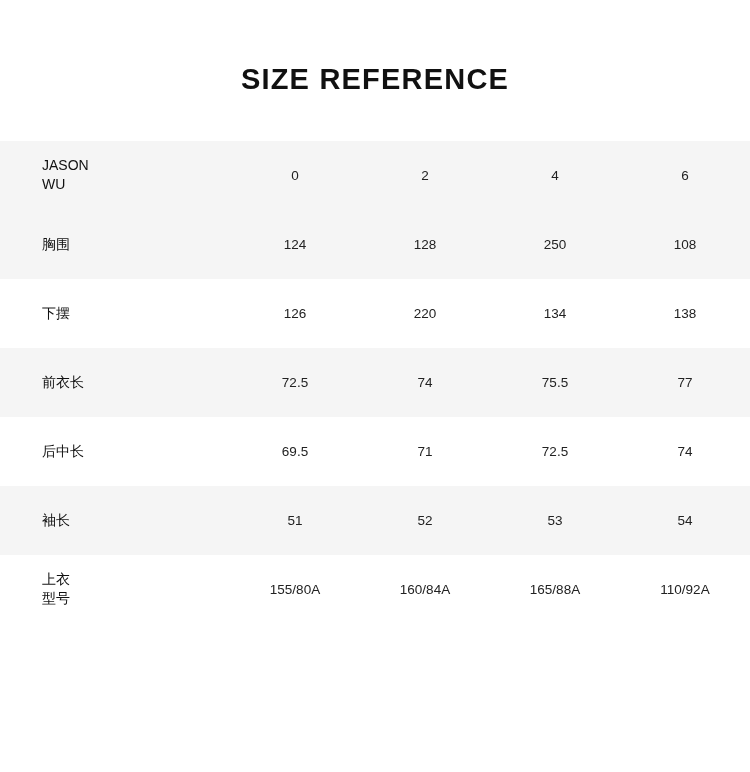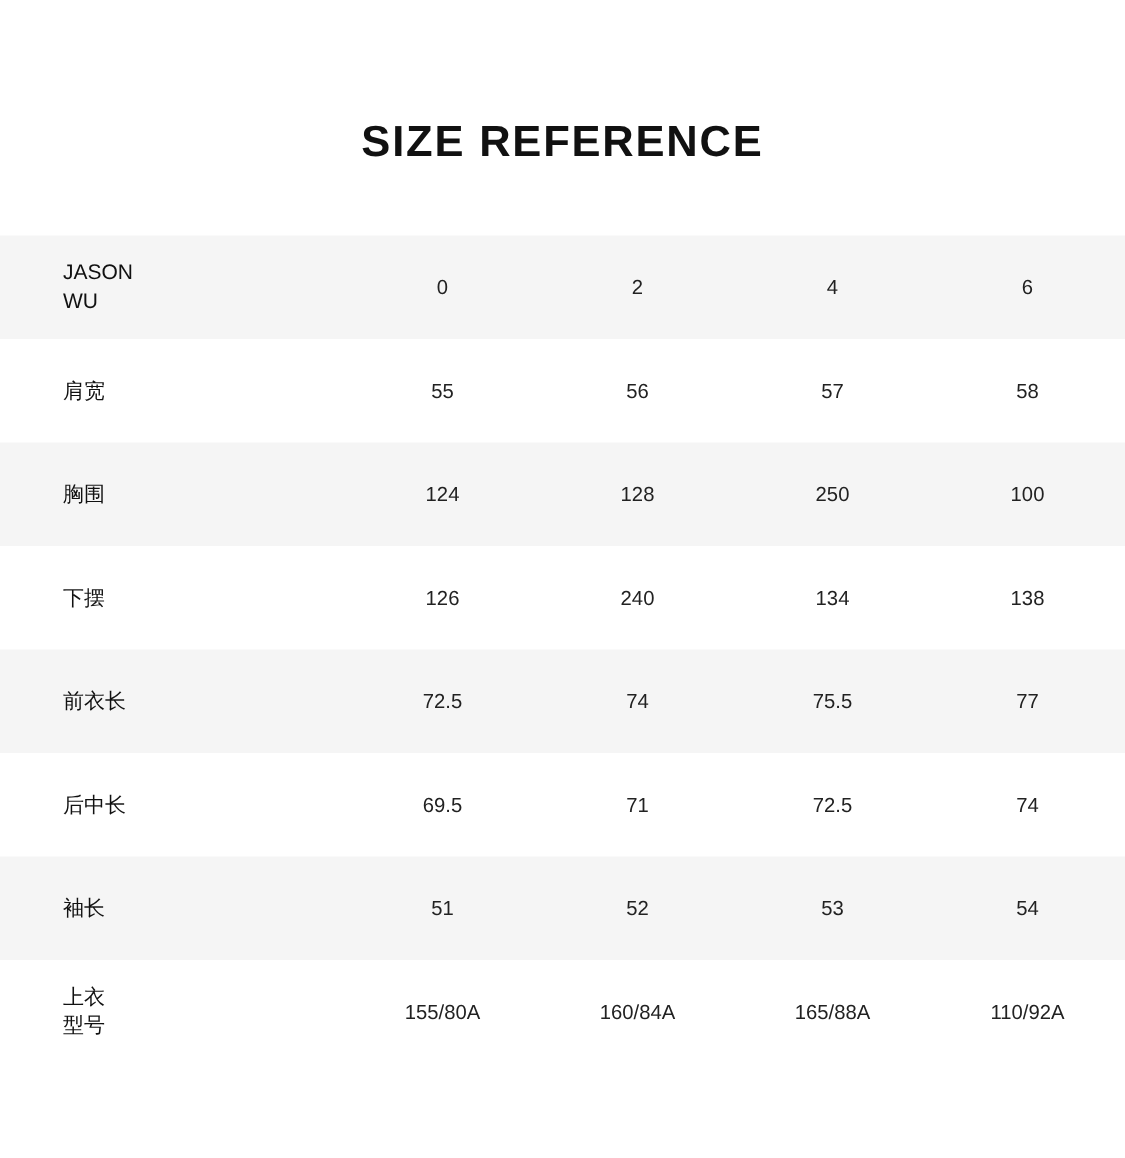--- a/index.html
+++ b/index.html
@@ -14,21 +14,21 @@
     color: #1a1a1a;
     overflow: hidden;
   }
   .page {
     width: 750px;
     height: 772px;
     position: relative;
     box-sizing: border-box;
   }
   .titles {
-    padding-top: 78px;
+    padding-top: 62px;
     text-align: center;
   }
   .title-en {
     font-size: 29px;
     font-weight: bold;
     letter-spacing: 1.2px;
     color: #111111;
     line-height: 1.2;
     margin: 0;
   }
@@ -97,46 +97,37 @@
         <td class="label-cell">
           <span class="label-line">JASON</span>
           <span class="label-line">WU</span>
         </td>
         <td class="value-cell">0</td>
         <td class="value-cell">2</td>
         <td class="value-cell">4</td>
         <td class="value-cell">6</td>
       </tr>
 
-      <tr class="row-odd">
-        <td class="label-cell">
-          <span class="label-line">肩宽</span>
-        </td>
-        <td class="value-cell">55</td>
-        <td class="value-cell">56</td>
-        <td class="value-cell">57</td>
-        <td class="value-cell">58</td>
-      </tr>
 
       <tr class="row-even">
         <td class="label-cell">
           <span class="label-line">胸围</span>
         </td>
         <td class="value-cell">124</td>
         <td class="value-cell">128</td>
         <td class="value-cell">250</td>
-        <td class="value-cell">100</td>
+        <td class="value-cell">108</td>
       </tr>
 
       <tr class="row-odd">
         <td class="label-cell">
           <span class="label-line">下摆</span>
         </td>
         <td class="value-cell">126</td>
-        <td class="value-cell">240</td>
+        <td class="value-cell">220</td>
         <td class="value-cell">134</td>
         <td class="value-cell">138</td>
       </tr>
 
       <tr class="row-even">
         <td class="label-cell">
           <span class="label-line">前衣长</span>
         </td>
         <td class="value-cell">72.5</td>
         <td class="value-cell">74</td>

